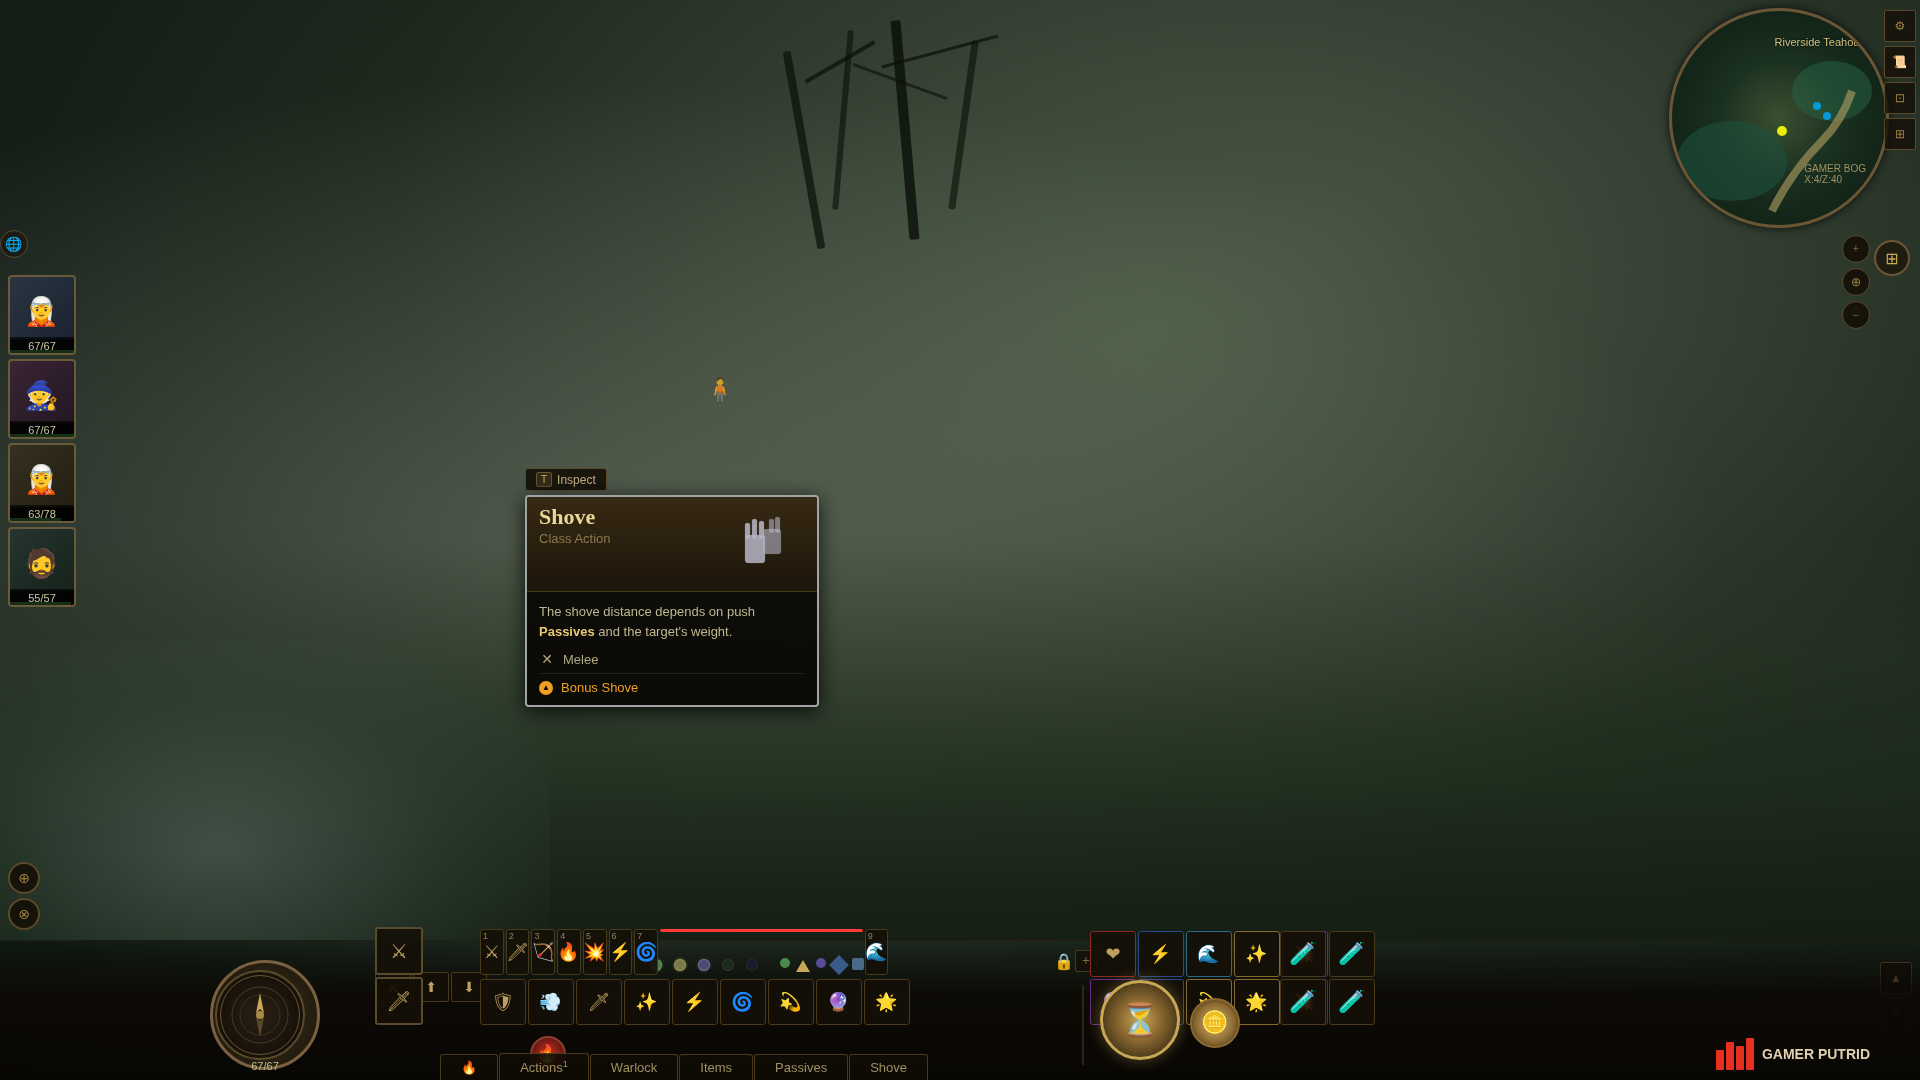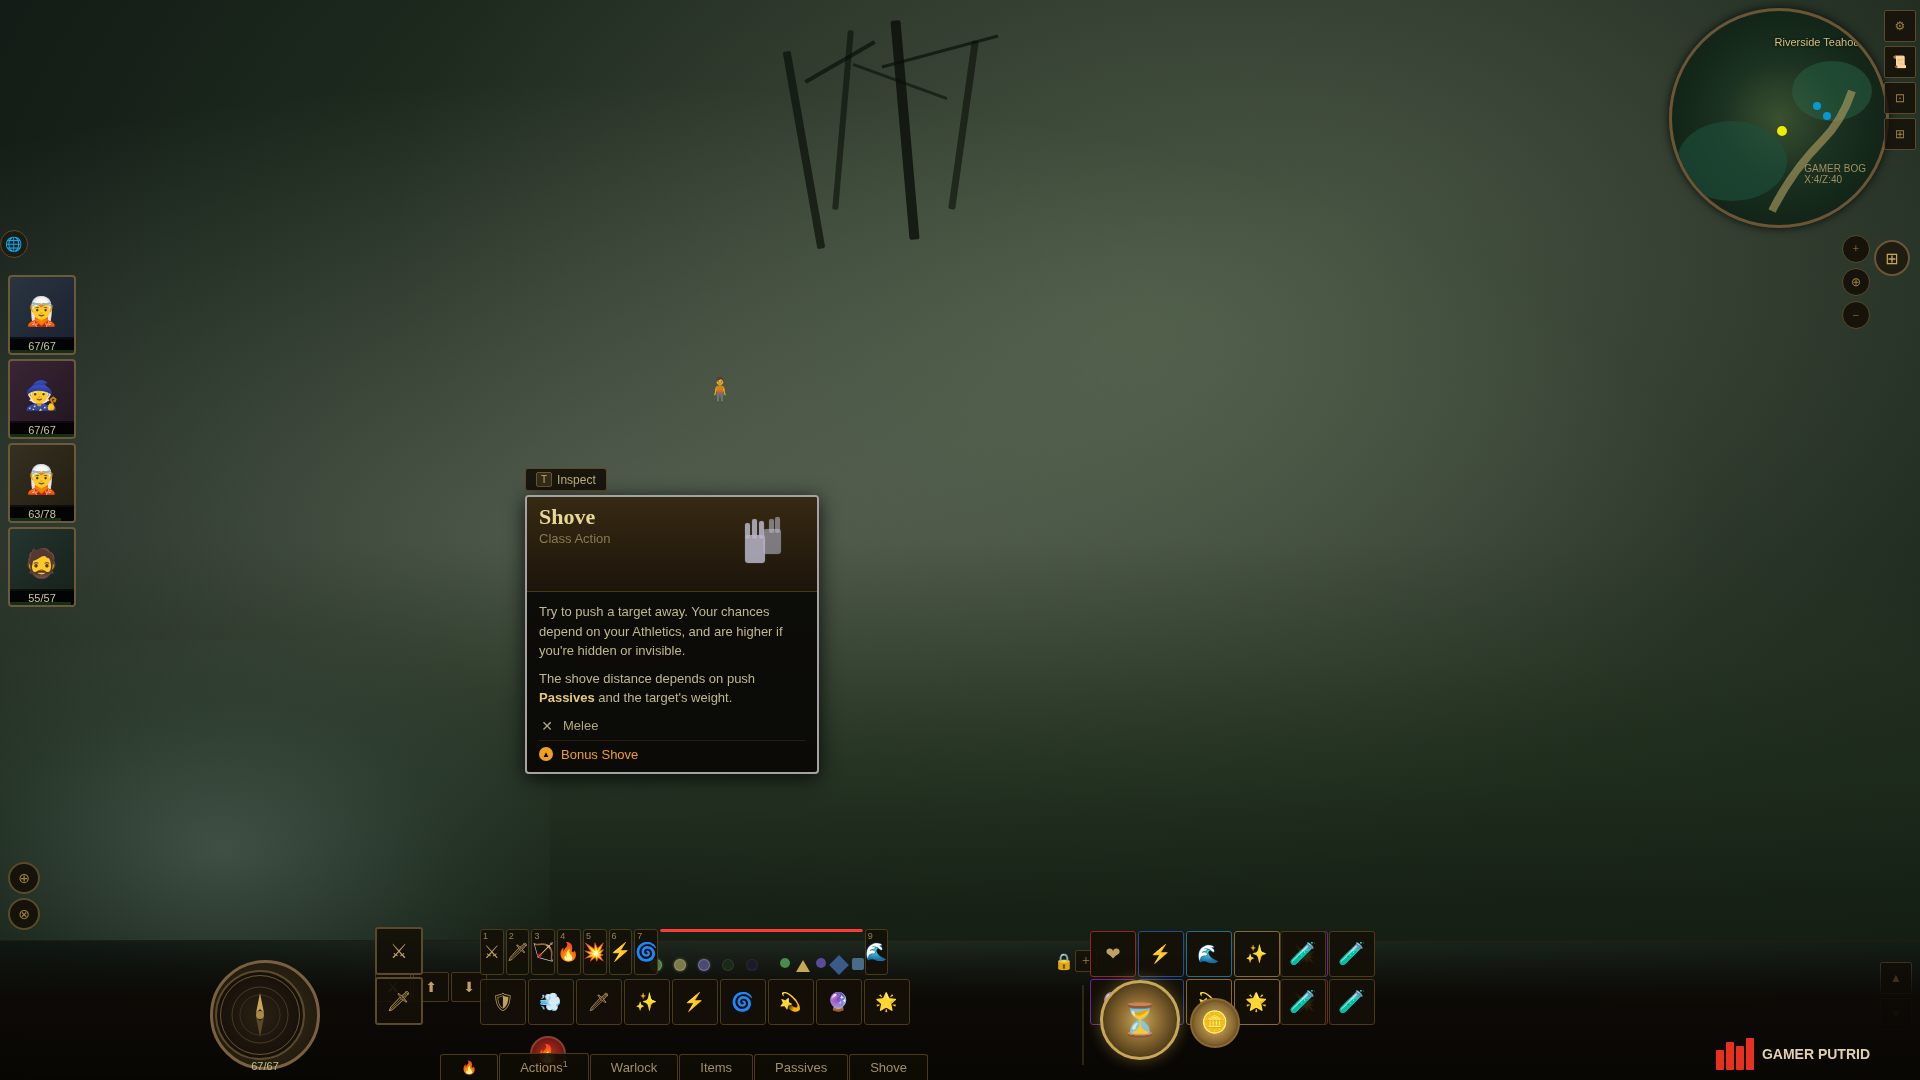--- a/index.html
+++ b/index.html
@@ -907,21 +907,20 @@
           <rect x="34" y="16" width="5" height="18" rx="2"></rect>
 
           <rect x="38" y="24" width="18" height="25" rx="3" opacity="0.7"></rect>
           <rect x="44" y="14" width="5" height="14" rx="2" opacity="0.7"></rect>
           <rect x="50" y="12" width="5" height="16" rx="2" opacity="0.7"></rect>
         </g>
       </svg>
     </div>
   </div>
   <div class="tooltip-body">
-    <div class="tooltip-desc">Try to push a target away. Your chances depend on your Athletics, and are higher if you're hidden or invisible.</div>
     <div class="tooltip-desc-2">
       <span>The shove distance depends on push</span>
       <span class="tooltip-desc-highlight">Passives</span>
       <span>and the target's weight.</span>
     </div>
     <div class="tooltip-props">
       <div class="tooltip-prop">
         <span class="prop-icon">✕</span>
         <span>Melee</span>
       </div>

